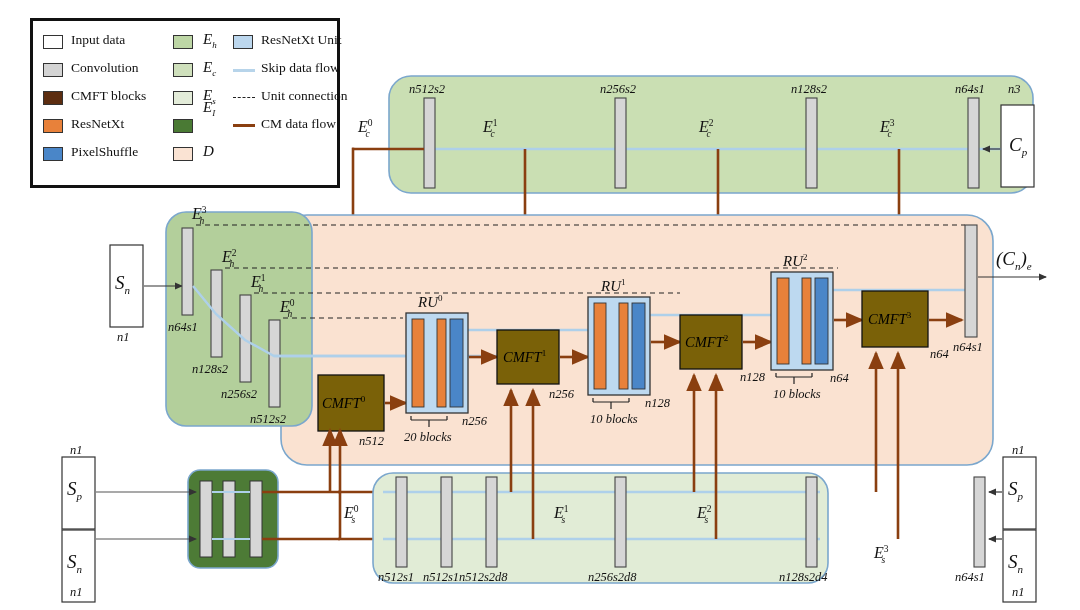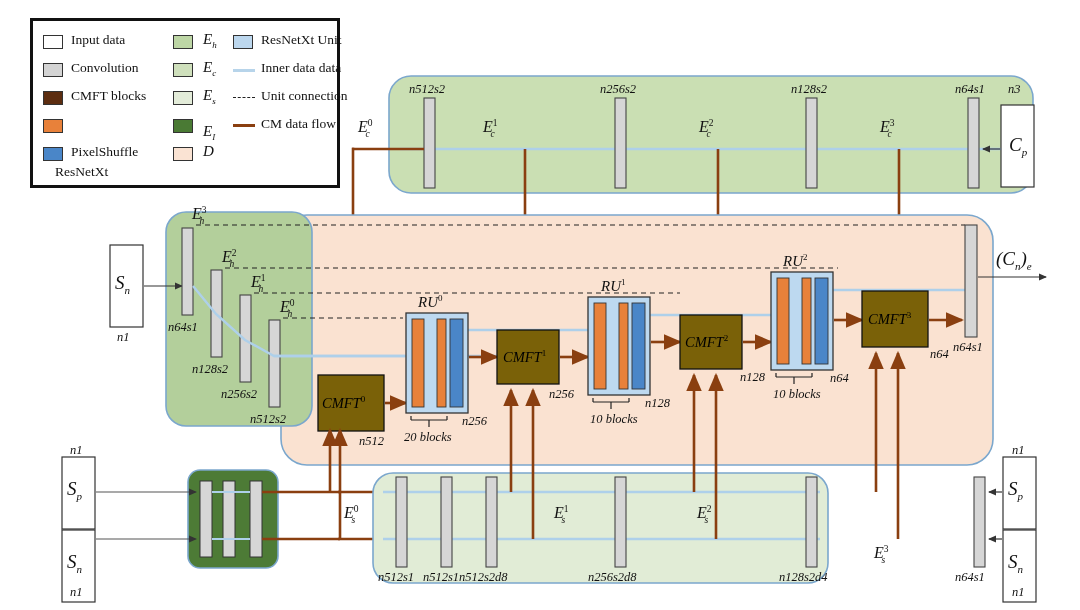--- a/index.html
+++ b/index.html
@@ -187,40 +187,40 @@
 
   <div class="swatch" style="left:10px;top:14px;width:20px;height:14px;background:#ffffff;"></div>
   <div class="swatch" style="left:10px;top:42px;width:20px;height:14px;background:#d4d4d4;"></div>
   <div class="swatch" style="left:10px;top:70px;width:20px;height:14px;background:#5c2d10;"></div>
   <div class="swatch" style="left:10px;top:98px;width:20px;height:14px;background:#e8813a;"></div>
   <div class="swatch" style="left:10px;top:126px;width:20px;height:14px;background:#4a86c8;"></div>
 
   <div class="legtxt" style="left:38px;top:11px;">Input data</div>
   <div class="legtxt" style="left:38px;top:39px;">Convolution</div>
   <div class="legtxt" style="left:38px;top:67px;">CMFT blocks</div>
-  <div class="legtxt" style="left:22px;top:95px;margin-top:48px;">ResNetXt</div>
+  <div class="legtxt" style="left:38px;top:95px;">ResNetXt</div>
   <div class="legtxt" style="left:38px;top:123px;">PixelShuffle</div>
 
   <div class="swatch" style="left:140px;top:14px;width:20px;height:14px;background:#bdd6a5;"></div>
   <div class="swatch" style="left:140px;top:42px;width:20px;height:14px;background:#cfe0bc;"></div>
   <div class="swatch" style="left:140px;top:70px;width:20px;height:14px;background:#e3ecd9;"></div>
   <div class="swatch" style="left:140px;top:98px;width:20px;height:14px;background:#4a7a34;"></div>
   <div class="swatch" style="left:140px;top:126px;width:20px;height:14px;background:#fae3d3;"></div>
 
   <div class="legsym" style="left:170px;top:10px;"><span>E</span><sub>h</sub></div>
   <div class="legsym" style="left:170px;top:38px;"><span>E</span><sub>c</sub></div>
   <div class="legsym" style="left:170px;top:66px;"><span>E</span><sub>s</sub></div>
-  <div class="legsym" style="left:170px;top:102px;"><span>E</span><sub>I</sub></div>
+  <div class="legsym" style="left:170px;top:78px;"><span>E</span><sub>I</sub></div>
   <div class="legsym" style="left:170px;top:122px;"><span>D</span></div>
 
   <div class="swatch" style="left:200px;top:14px;width:20px;height:14px;background:#bcd7ee;"></div>
   <div class="legtxt" style="left:228px;top:11px;">ResNetXt Unit</div>
 
   <div style="position:absolute;left:200px;top:48px;width:22px;height:3px;background:#b7d4ea;"></div>
-  <div class="legtxt" style="left:228px;top:39px;">Inner data data</div>
+  <div class="legtxt" style="left:228px;top:39px;">Skip data flow</div>
 
   <div style="position:absolute;left:200px;top:76px;width:22px;height:0;border-top:1.4px dashed #222;"></div>
   <div class="legtxt" style="left:228px;top:67px;">Unit connection</div>
 
   <div style="position:absolute;left:200px;top:103px;width:22px;height:3.4px;background:#8a3f10;"></div>
   <div class="legtxt" style="left:228px;top:95px;">CM data flow</div>
 </div>
 
 <div class="lbl n" style="left:409px;top:82px;">n512s2</div>
 <div class="lbl n" style="left:600px;top:82px;">n256s2</div>

